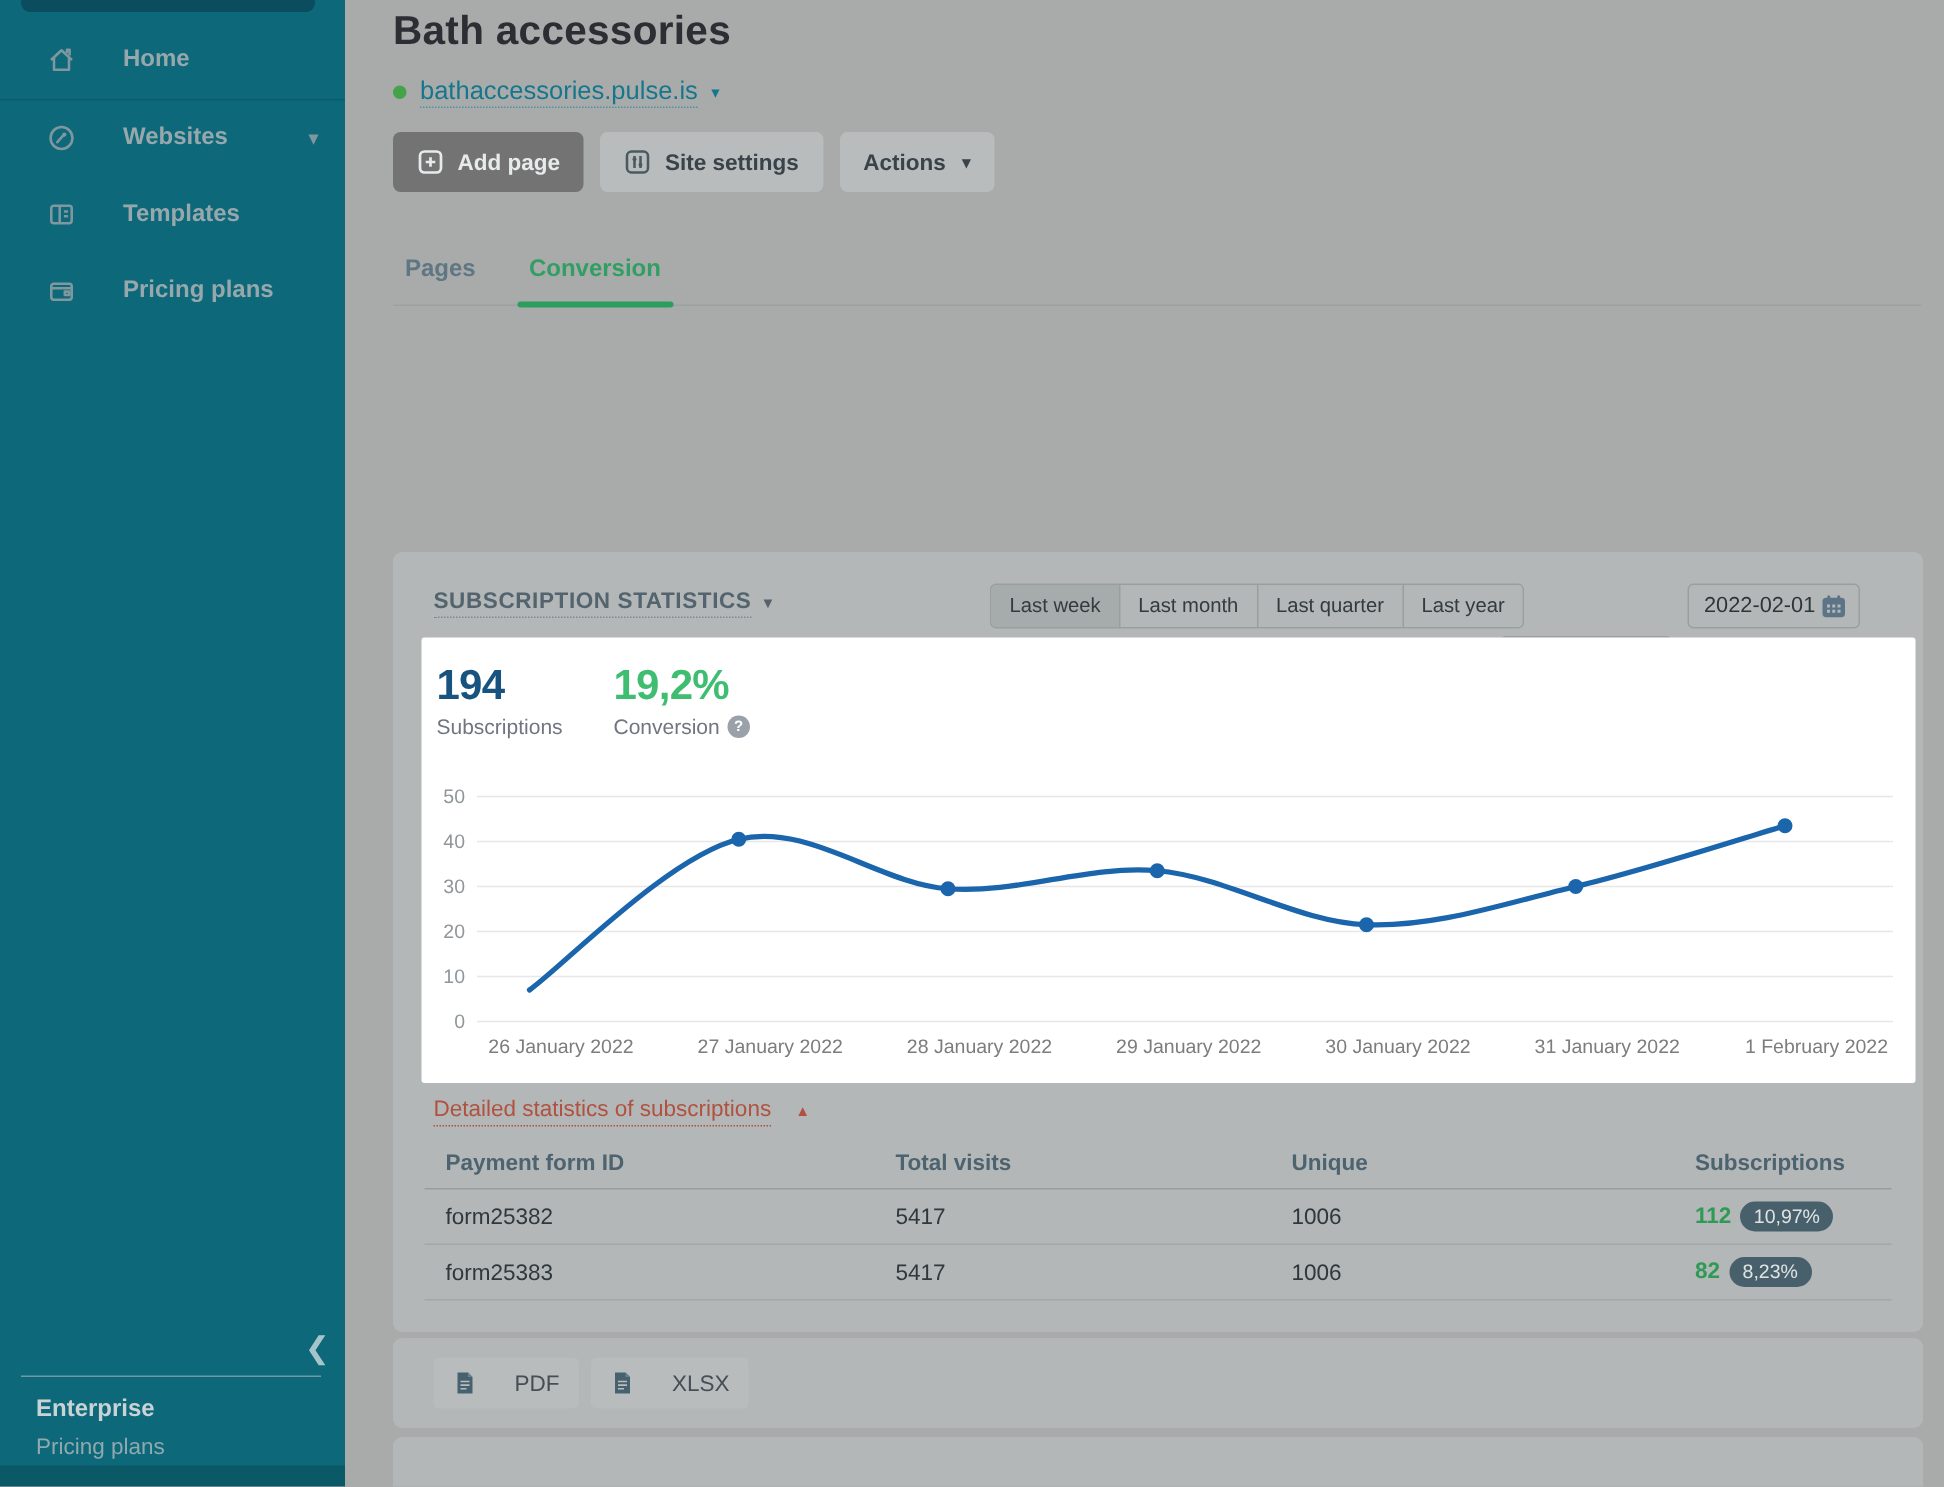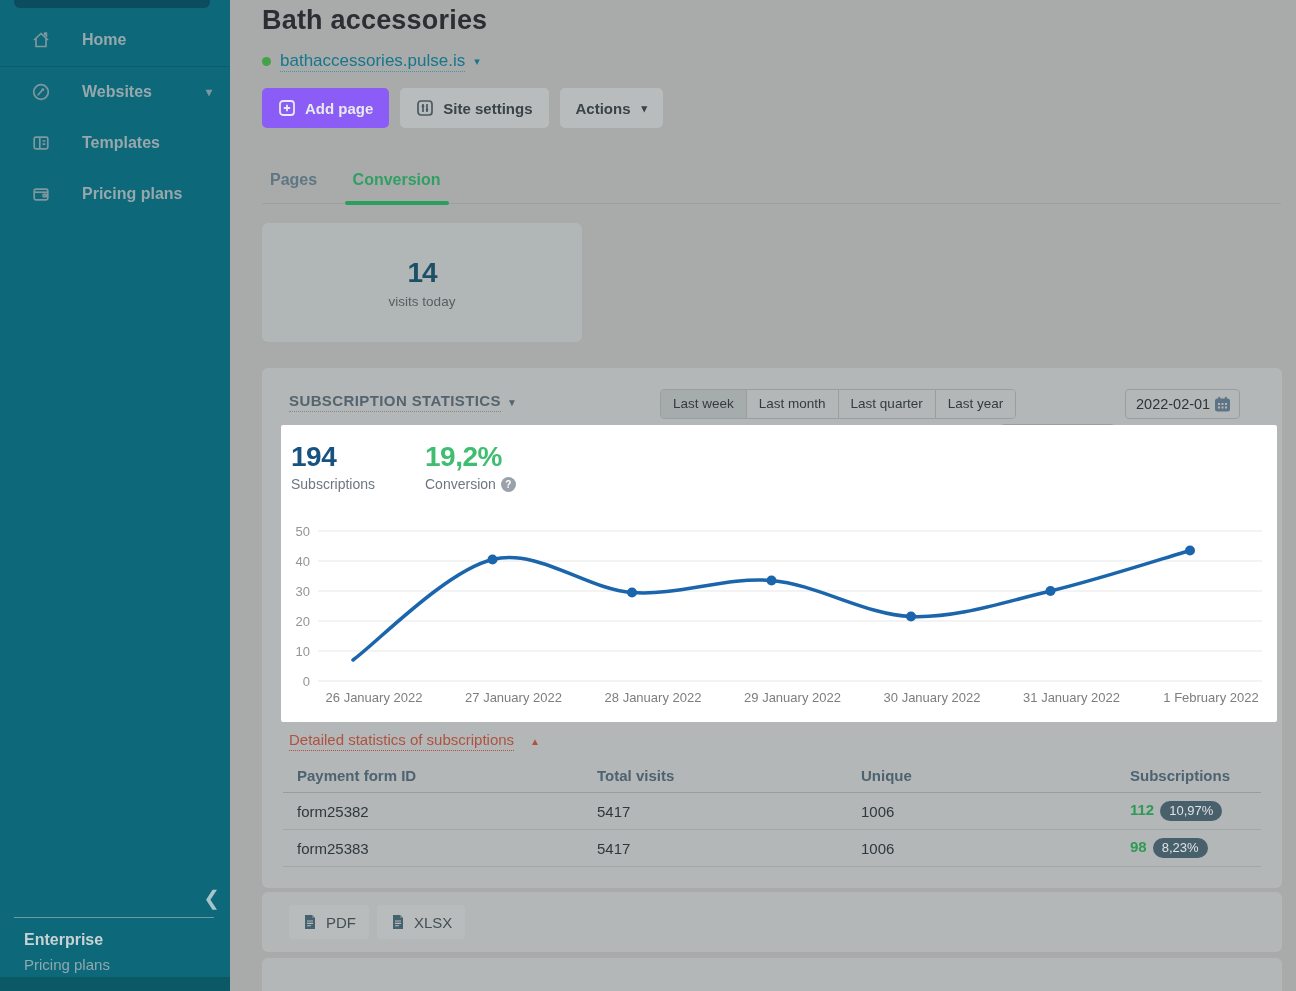--- a/index.html
+++ b/index.html
@@ -24,21 +24,21 @@
   .sidebar-bottom-strip { position:absolute; left:0; top:977px; width:230px; height:14px; background:#0b5866; }
 
   
   .page-title { position:absolute; left:262px; top:5px; font-size:27px; font-weight:700; color:#2b2e33; letter-spacing:0.2px; }
   .site-row { position:absolute; left:262px; top:51px; display:flex; align-items:center; gap:9px; }
   .site-dot { width:9px; height:9px; border-radius:50%; background:#44a248; }
   .site-link { font-size:17px; color:#16768c; border-bottom:1px dotted #4d93a5; cursor:pointer; }
   .site-caret { font-size:11px; color:#16768c; cursor:pointer; }
   .action-row { position:absolute; left:262px; top:88px; display:flex; gap:11px; }
   .btn { display:flex; align-items:center; gap:9px; height:40px; padding:0 16px; border:none; border-radius:5px; font-family:inherit; font-size:15px; font-weight:700; cursor:pointer; }
-  .btn-primary { background:#8b5cf6; color:#e7ebec; }
+  .btn-primary { background:#737373; color:#e7ebec; }
   .btn-gray { background:#b8bcbc; color:#394349; }
   .btn .bicon { width:18px; height:18px; }
   .btn-caret { font-size:11px; margin-left:2px; }
 
   
   .tab-row { position:absolute; left:262px; top:160px; width:1019px; height:44px; border-bottom:1px solid #9ba1a1; }
   .tab { position:relative; display:inline-block; height:44px; line-height:40px; padding:0 8px; font-size:16px; font-weight:700; color:#5f7683; cursor:pointer; }
   .tab + .tab { margin-left:15px; }
   .tab.active { color:#319e63; }
   .tab.active::after { content:""; position:absolute; left:0; right:0; bottom:-1px; height:4px; background:#2b9e5d; border-radius:2px; }
@@ -62,21 +62,21 @@
   .date-field { position:absolute; top:21px; width:115px; height:30px; border:1px solid #999f9f; border-radius:4px; background:#b3b7b7; display:flex; align-items:center; justify-content:space-between; padding:0 8px 0 10px; cursor:pointer; }
   .date-field.from { left:738px;margin-top:35px; }
   .date-field.to { left:863px; }
   .date-value { font-size:14.5px; color:#2e3538; }
   .cal-icon { width:17px; height:17px; }
 
   
   .chart-box { position:absolute; left:19px; top:57px; width:996px; height:297px; background:#ffffff; border-radius:2px; }
   .metric { position:absolute; top:16px; }
   .metric-subs { left:10px; }
-  .metric-conv { left:128px;margin-left:16px; }
+  .metric-conv { left:128px; }
   .metric-value { font-size:28px; font-weight:700; letter-spacing:-0.5px; }
   .metric-subs .metric-value { color:#185380; }
   .metric-conv .metric-value { color:#3fbd71; }
   .metric-label { margin-top:3px; font-size:14px; color:#6f7680; display:flex; align-items:center; gap:5px; }
   .help-icon { width:15px; height:15px; border-radius:50%; background:#9aa1a9; color:#ffffff; font-size:10px; font-weight:700; display:inline-flex; align-items:center; justify-content:center; cursor:pointer; }
   .chart-svg { position:absolute; left:0; top:96px; }
 
   
   .detailed-toggle { position:absolute; left:27px; top:363px; display:flex; align-items:center; gap:16px; cursor:pointer; }
   .detailed-text { font-size:15px; color:#b0523f; border-bottom:1px dotted #b0523f; padding-bottom:2px; }
@@ -86,21 +86,21 @@
   .t-head { height:34px; border-bottom:1px solid #989e9e; }
   .t-head .t-cell { font-size:15px; font-weight:700; color:#4e6370; }
   .t-body-row { height:37px; border-bottom:1px solid #a2a8a8; }
   .t-cell { padding-left:14px; font-size:15px; color:#2f383c; }
   .sub-count { color:#2f9a55; font-weight:700; }
   .rate-badge { display:inline-block; margin-left:6px; padding:2px 9px 3px; border-radius:11px; background:#48606c; color:#dfe3e4; font-size:13px; }
 
   
   .panel-b { left:262px; top:892px; width:1020px; height:60px; }
   .export-row { position:absolute; left:27px; top:13px; display:flex; gap:8px; }
-  .export-btn { display:flex; align-items:center; gap:8px; height:34px; padding:0 13px; background:#b9bcbc; border:none; border-radius:4px; font-family:inherit; font-size:15px; color:#454f55; cursor:pointer; }
+  .export-btn { display:flex; align-items:center; gap:25px; height:34px; padding:0 13px; background:#b9bcbc; border:none; border-radius:4px; font-family:inherit; font-size:15px; color:#454f55; cursor:pointer; }
   .export-btn .eicon { width:16px; height:16px; }
 
   .panel-c { left:262px; top:958px; width:1020px; height:40px; border-radius:6px 6px 0 0; }
 </style>
 </head>
 <body>
 
 <div class="sidebar">
   <div class="sidebar-top-strip"></div>
 
@@ -191,24 +191,20 @@
     <span class="btn-caret">▾</span>
   </button>
 </div>
 
 <div class="tab-row">
   <span class="tab">Pages</span>
   <span class="tab active">Conversion</span>
 </div>
 
 <div class="cards">
-  <div class="card">
-    <div class="card-value" style="color:#1d4f66;">14</div>
-    <div class="card-label">visits today</div>
-  </div>
 </div>
 
 <div class="panel panel-a">
 
   <div class="section-head">
     <span class="section-title">SUBSCRIPTION STATISTICS</span>
     <span class="section-caret">▼</span>
   </div>
 
   <div class="range-group">
@@ -315,21 +311,21 @@
       <div class="t-cell">1006</div>
       <div class="t-cell">
         <span class="sub-count">112</span><span class="rate-badge">10,97%</span>
       </div>
     </div>
     <div class="t-row t-body-row">
       <div class="t-cell">form25383</div>
       <div class="t-cell">5417</div>
       <div class="t-cell">1006</div>
       <div class="t-cell">
-        <span class="sub-count">98</span><span class="rate-badge">8,23%</span>
+        <span class="sub-count">82</span><span class="rate-badge">8,23%</span>
       </div>
     </div>
   </div>
 </div>
 
 <div class="panel panel-b">
   <div class="export-row">
     <button class="export-btn">
       <span class="eicon">
         <svg viewBox="0 0 16 16" width="16" height="16">

